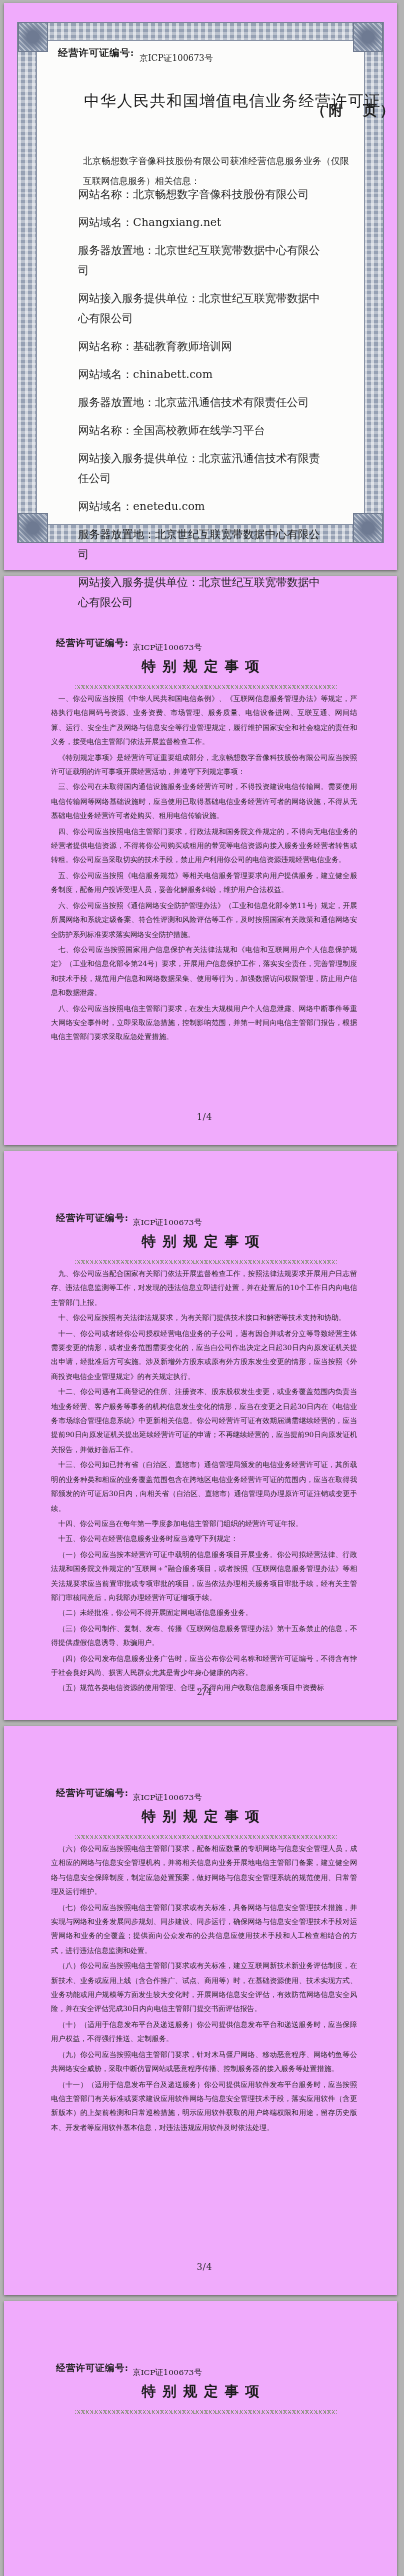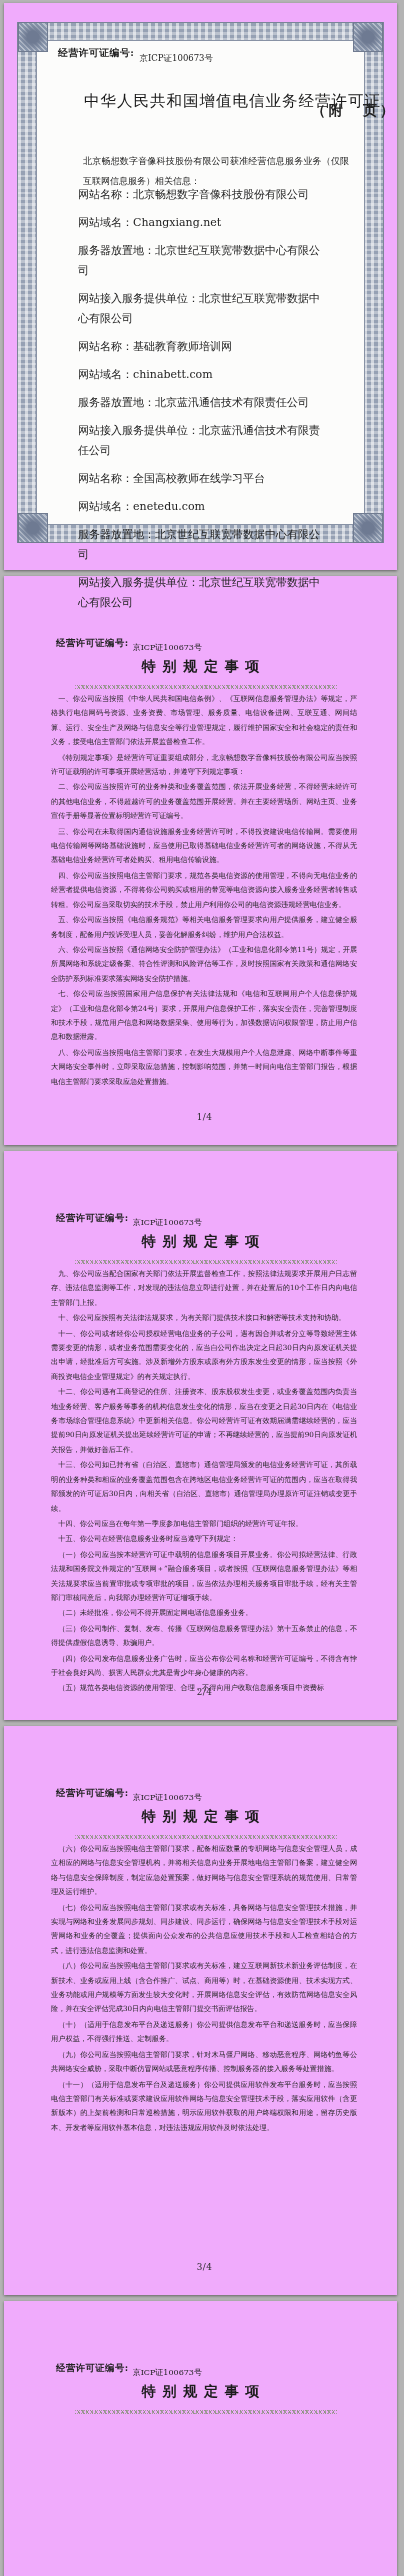--- a/index.html
+++ b/index.html
@@ -71,44 +71,43 @@
       <p class="cert-intro">北京畅想数字音像科技股份有限公司获准经营信息服务业务（仅限互联网信息服务）相关信息：</p>
       <div class="entries">
 
       <p class="entry"><span class="elabel">网站名称：</span><span>北京畅想数字音像科技股份有限公司</span></p>
           <p class="entry"><span class="elabel">网站域名：</span><span>Changxiang.net</span></p>
           <p class="entry"><span class="elabel">服务器放置地：</span><span>北京世纪互联宽带数据中心有限公司</span></p>
           <p class="entry"><span class="elabel">网站接入服务提供单位：</span><span>北京世纪互联宽带数据中心有限公司</span></p>
           <p class="entry"><span class="elabel">网站名称：</span><span>基础教育教师培训网</span></p>
           <p class="entry"><span class="elabel">网站域名：</span><span>chinabett.com</span></p>
           <p class="entry"><span class="elabel">服务器放置地：</span><span>北京蓝汛通信技术有限责任公司</span></p>
+          <p class="entry"><span class="elabel">网站名称：</span><span>全国高校教师在线学习平台</span></p>
           <p class="entry"><span class="elabel">网站接入服务提供单位：</span><span>北京蓝汛通信技术有限责任公司</span></p>
-          <p class="entry"><span class="elabel">网站名称：</span><span>全国高校教师在线学习平台</span></p>
           <p class="entry"><span class="elabel">网站域名：</span><span>enetedu.com</span></p>
           <p class="entry"><span class="elabel">服务器放置地：</span><span>北京世纪互联宽带数据中心有限公司</span></p>
           <p class="entry"><span class="elabel">网站接入服务提供单位：</span><span>北京世纪互联宽带数据中心有限公司</span></p>
         </div>
     </div>
   </section>
 
   <div class="sp-pages">
 
   <section class="page reg">
         <div class="lic-row">
           <span class="lic-label">经营许可证编号:</span><span class="lic-no">京ICP证100673号</span>
         </div>
         <h2>特别规定事项</h2>
         <div class="wave"></div>
         <div class="body">
 
         <p class="para">一、你公司应当按照《中华人民共和国电信条例》、《互联网信息服务管理办法》等规定，严格执行电信网码号资源、业务资费、市场管理、服务质量、电信设备进网、互联互通、网间结算、运行、安全生产及网络与信息安全等行业管理规定，履行维护国家安全和社会稳定的责任和义务，接受电信主管部门依法开展监督检查工作。</p>
           <p class="para">《特别规定事项》是经营许可证重要组成部分，北京畅想数字音像科技股份有限公司应当按照许可证载明的许可事项开展经营活动，并遵守下列规定事项：</p>
-          <p class="para">二、你公司应当按照许可的业务种类和业务覆盖范围，依法开展业务经营，不得经营未经许可的其他电信业务，不得超越许可的业务覆盖范围开展经营。并在主要经营场所、网站主页、业务宣传手册等显著位置标明经营许可证编号。</p>
           <p class="para">三、你公司在未取得国内通信设施服务业务经营许可时，不得投资建设电信传输网。需要使用电信传输网等网络基础设施时，应当使用已取得基础电信业务经营许可者的网络设施，不得从无基础电信业务经营许可者处购买、租用电信传输设施。</p>
-          <p class="para">四、你公司应当按照电信主管部门要求，规范各类电信资源的使用管理，不得向无电信业务的经营者提供电信资源，不得将你公司购买或租用的带宽等电信资源向接入服务业务经营者转售或转租。你公司应当采取切实的技术手段，禁止用户利用你公司的电信资源违规经营电信业务。</p>
+          <p class="para">四、你公司应当按照电信主管部门要求，行政法规和国务院文件规定的，不得向无电信业务的经营者提供电信资源，不得将你公司购买或租用的带宽等电信资源向接入服务业务经营者转售或转租。你公司应当采取切实的技术手段，禁止用户利用你公司的电信资源违规经营电信业务。</p>
           <p class="para">五、你公司应当按照《电信服务规范》等相关电信服务管理要求向用户提供服务，建立健全服务制度，配备用户投诉受理人员，妥善化解服务纠纷，维护用户合法权益。</p>
           <p class="para">六、你公司应当按照《通信网络安全防护管理办法》（工业和信息化部令第11号）规定，开展所属网络和系统定级备案、符合性评测和风险评估等工作，及时按照国家有关政策和通信网络安全防护系列标准要求落实网络安全防护措施。</p>
           <p class="para">七、你公司应当按照国家用户信息保护有关法律法规和《电信和互联网用户个人信息保护规定》（工业和信息化部令第24号）要求，开展用户信息保护工作，落实安全责任，完善管理制度和技术手段，规范用户信息和网络数据采集、使用等行为，加强数据访问权限管理，防止用户信息和数据泄露。</p>
           <p class="para">八、你公司应当按照电信主管部门要求，在发生大规模用户个人信息泄露、网络中断事件等重大网络安全事件时，立即采取应急措施，控制影响范围，并第一时间向电信主管部门报告，根据电信主管部门要求采取应急处置措施。</p>
         </div>
         <div class="pageno">1/4</div>
       </section>
       <section class="page reg">
         <div class="lic-row">
           <span class="lic-label">经营许可证编号:</span><span class="lic-no">京ICP证100673号</span>

